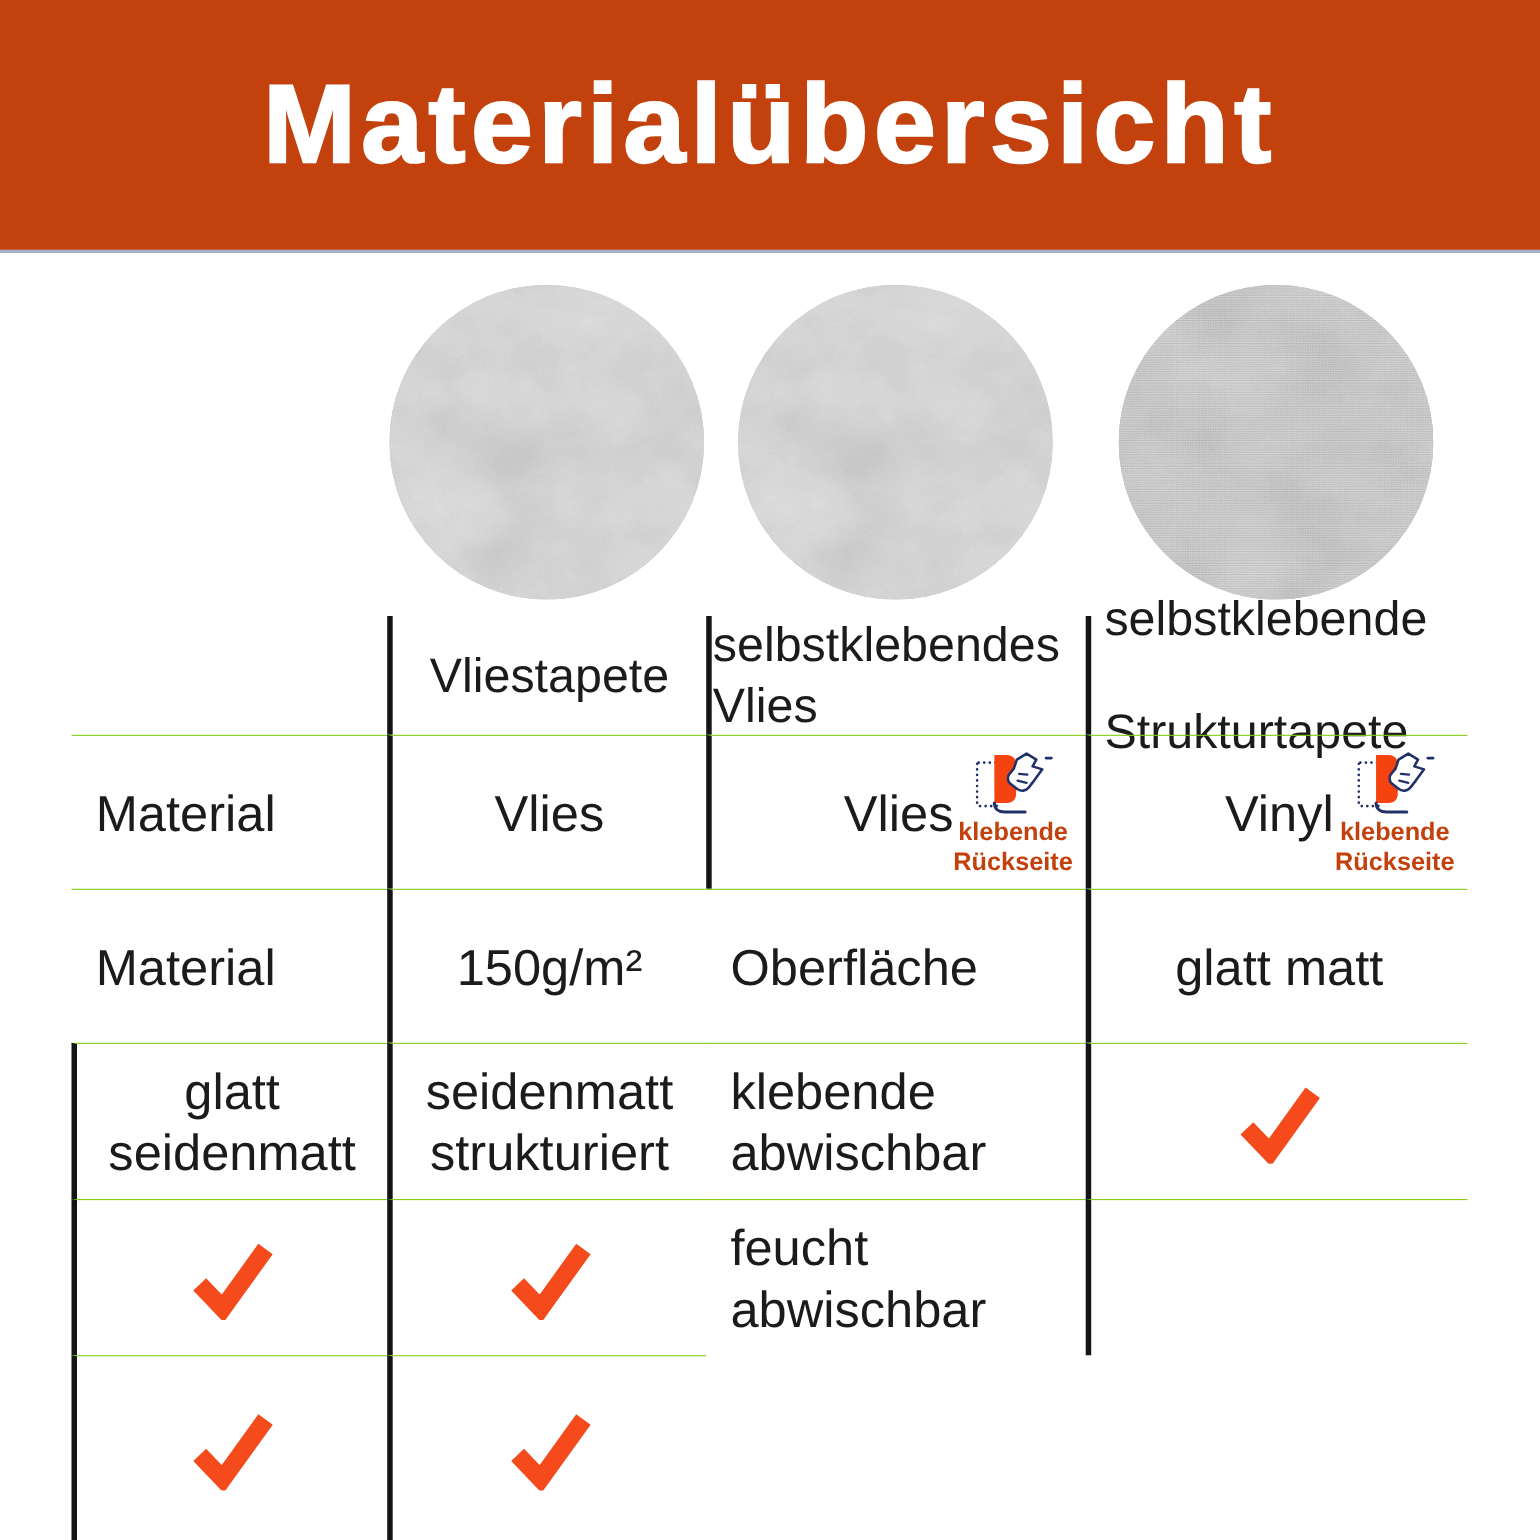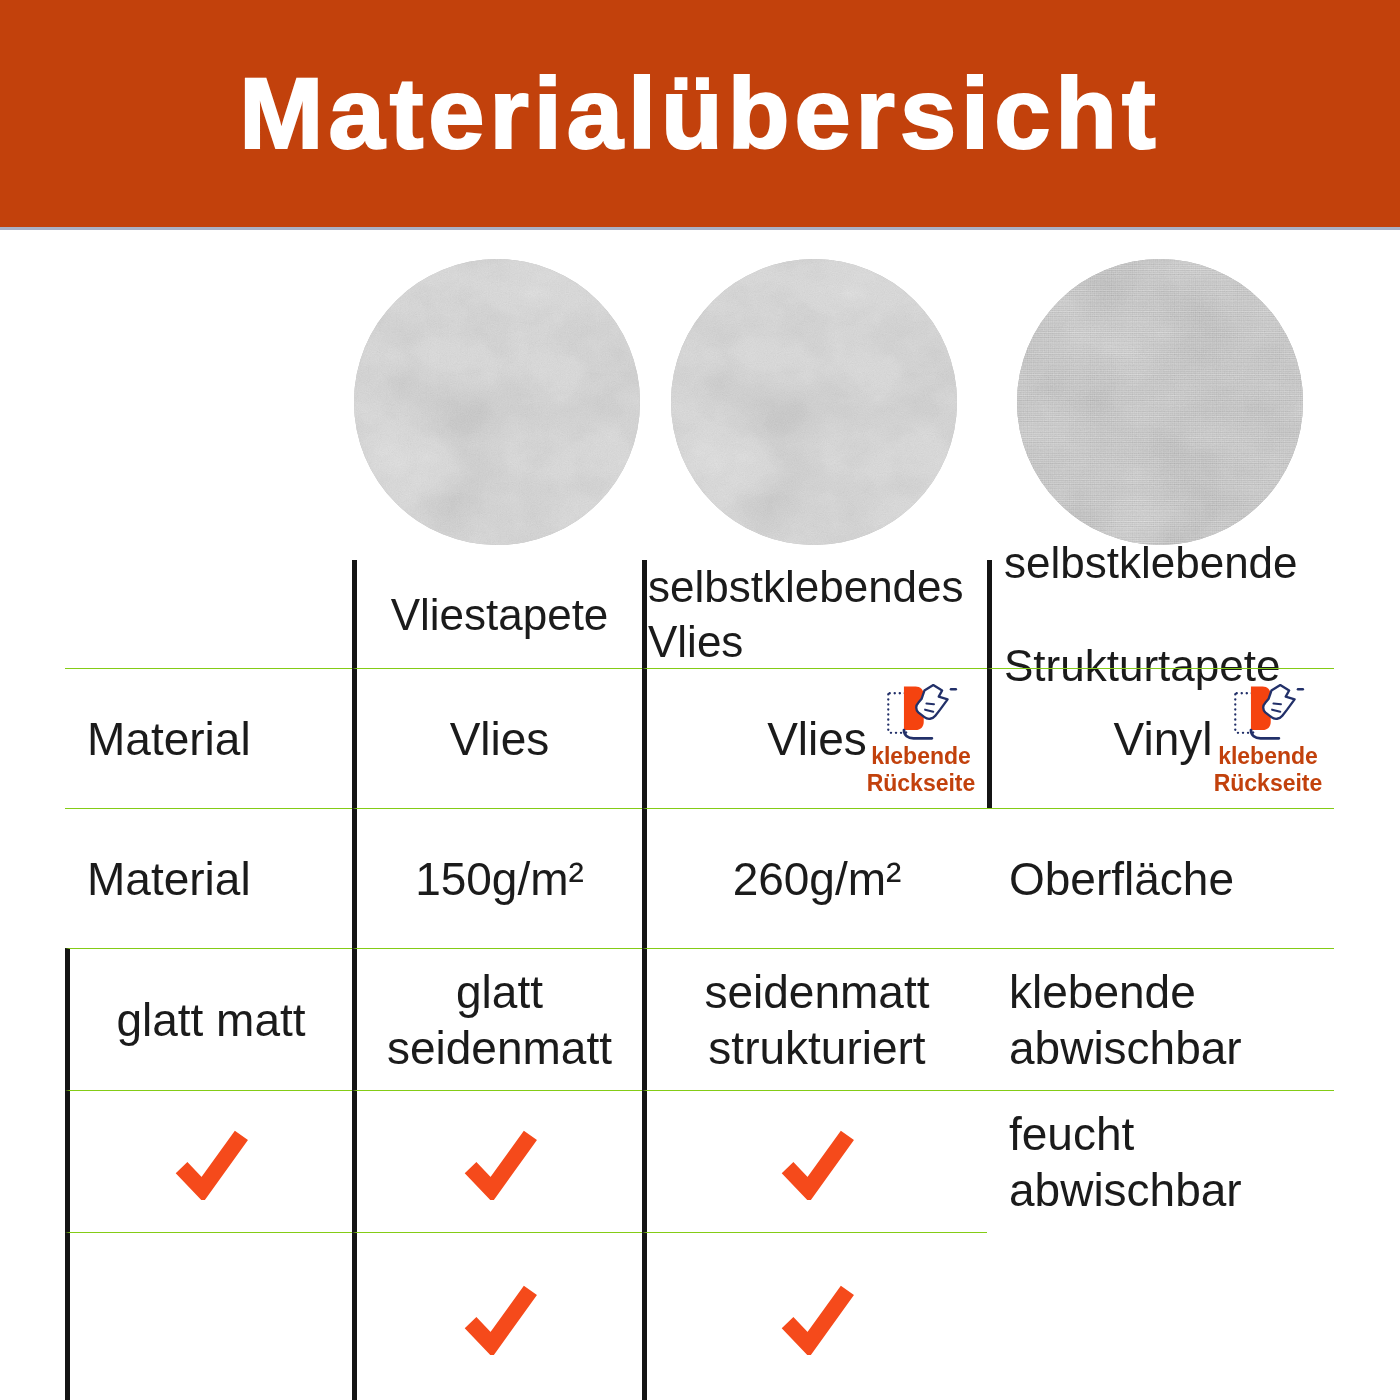--- a/index.html
+++ b/index.html
@@ -181,23 +181,20 @@
       <span class="btxt">Rückseite</span>
     </div>
   </div>
 
   <div class="c rowlabel bt">
     <span class="ln">Material</span>
   </div>
   <div class="c bl bt">
     <span class="ln">150g/m²</span>
   </div>
-  <div class="c bl bt">
-    <span class="ln">260g/m²</span>
-  </div>
 
   <div class="c rowlabel bt">
     <span class="ln">Oberfläche</span>
   </div>
   <div class="c bl bt">
     <span class="ln">glatt matt</span>
   </div>
   <div class="c bl bt">
     <span class="ln">glatt</span>
     <span class="ln">seidenmatt</span>

